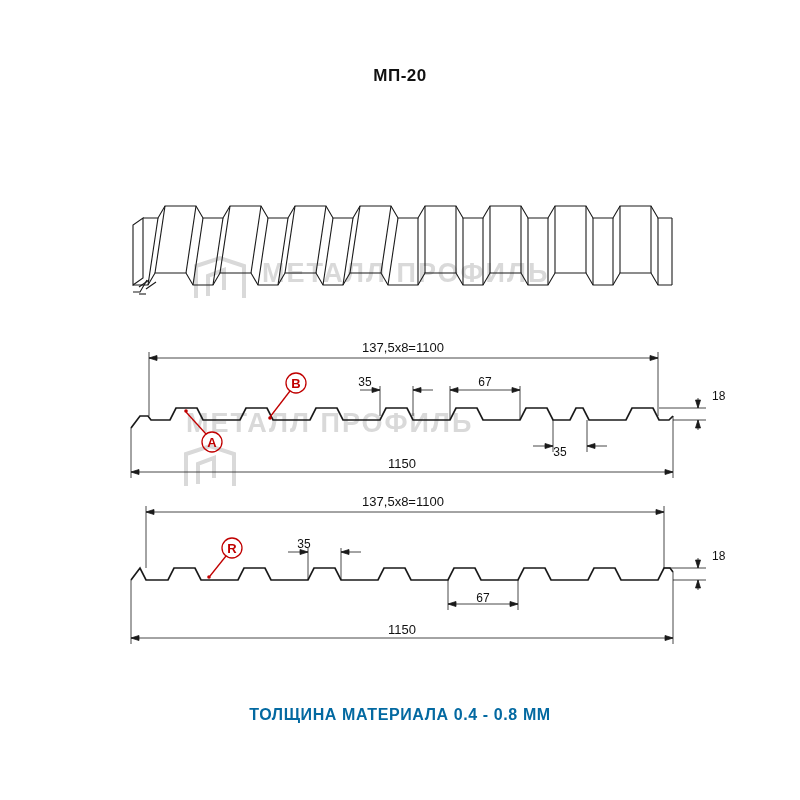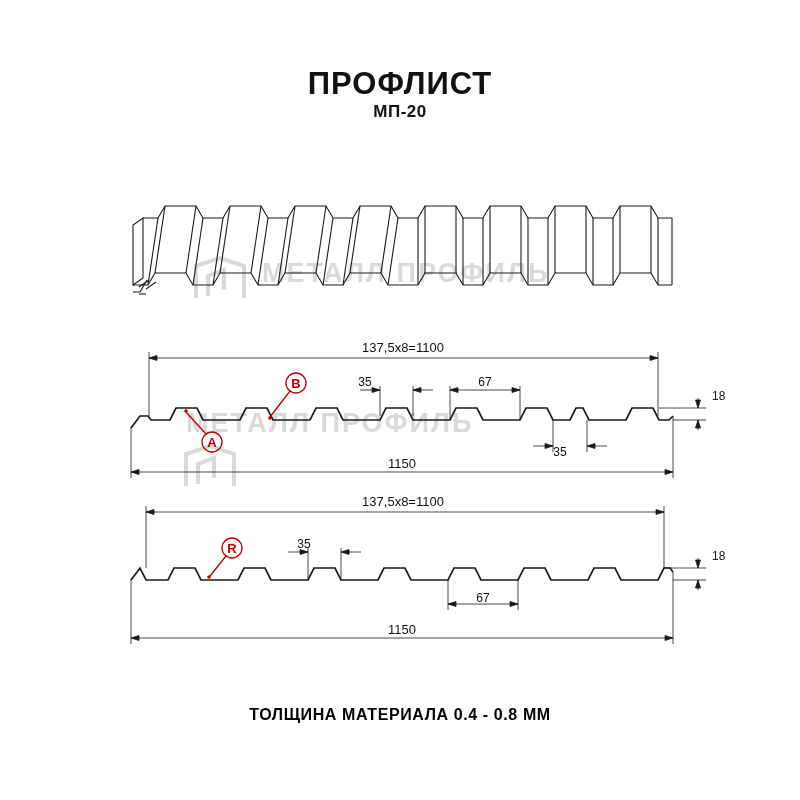--- a/index.html
+++ b/index.html
@@ -44,21 +44,21 @@
   }
   .footer-note {
     position: absolute;
     left: 0;
     top: 706px;
     width: 800px;
     text-align: center;
     font-size: 16px;
     font-weight: bold;
     letter-spacing: 0.6px;
-    color: #000000;
+    color: #0369a1;
   }
   
   .wm {
     position: absolute;
     pointer-events: none;
     user-select: none;
     color: #d9d9d9;
     font-weight: bold;
     white-space: nowrap;
   }
@@ -93,21 +93,20 @@
     font-family: "Liberation Sans", sans-serif;
     font-size: 13px;
     font-weight: bold;
     fill: #c00000;
   }
 </style>
 </head>
 <body>
 
 <div class="title-block">
-  <div class="title-main">ПРОФЛИСТ</div>
   <div class="title-sub">МП-20</div>
 </div>
 
 <div class="wm wm-1">МЕТАЛЛ ПРОФИЛЬ</div>
 <div class="wm wm-2">МЕТАЛЛ ПРОФИЛЬ</div>
 
 <svg class="wm-logo" style="left:190px; top:252px;" width="70" height="52" viewBox="0 0 70 52">
   <path d="M6 46 L6 14 L30 6 L54 14 L54 46" fill="none" stroke="#d9d9d9" stroke-width="4"></path>
   <path d="M18 44 L18 24 L34 18 L34 38" fill="none" stroke="#d9d9d9" stroke-width="4"></path>
 </svg>

